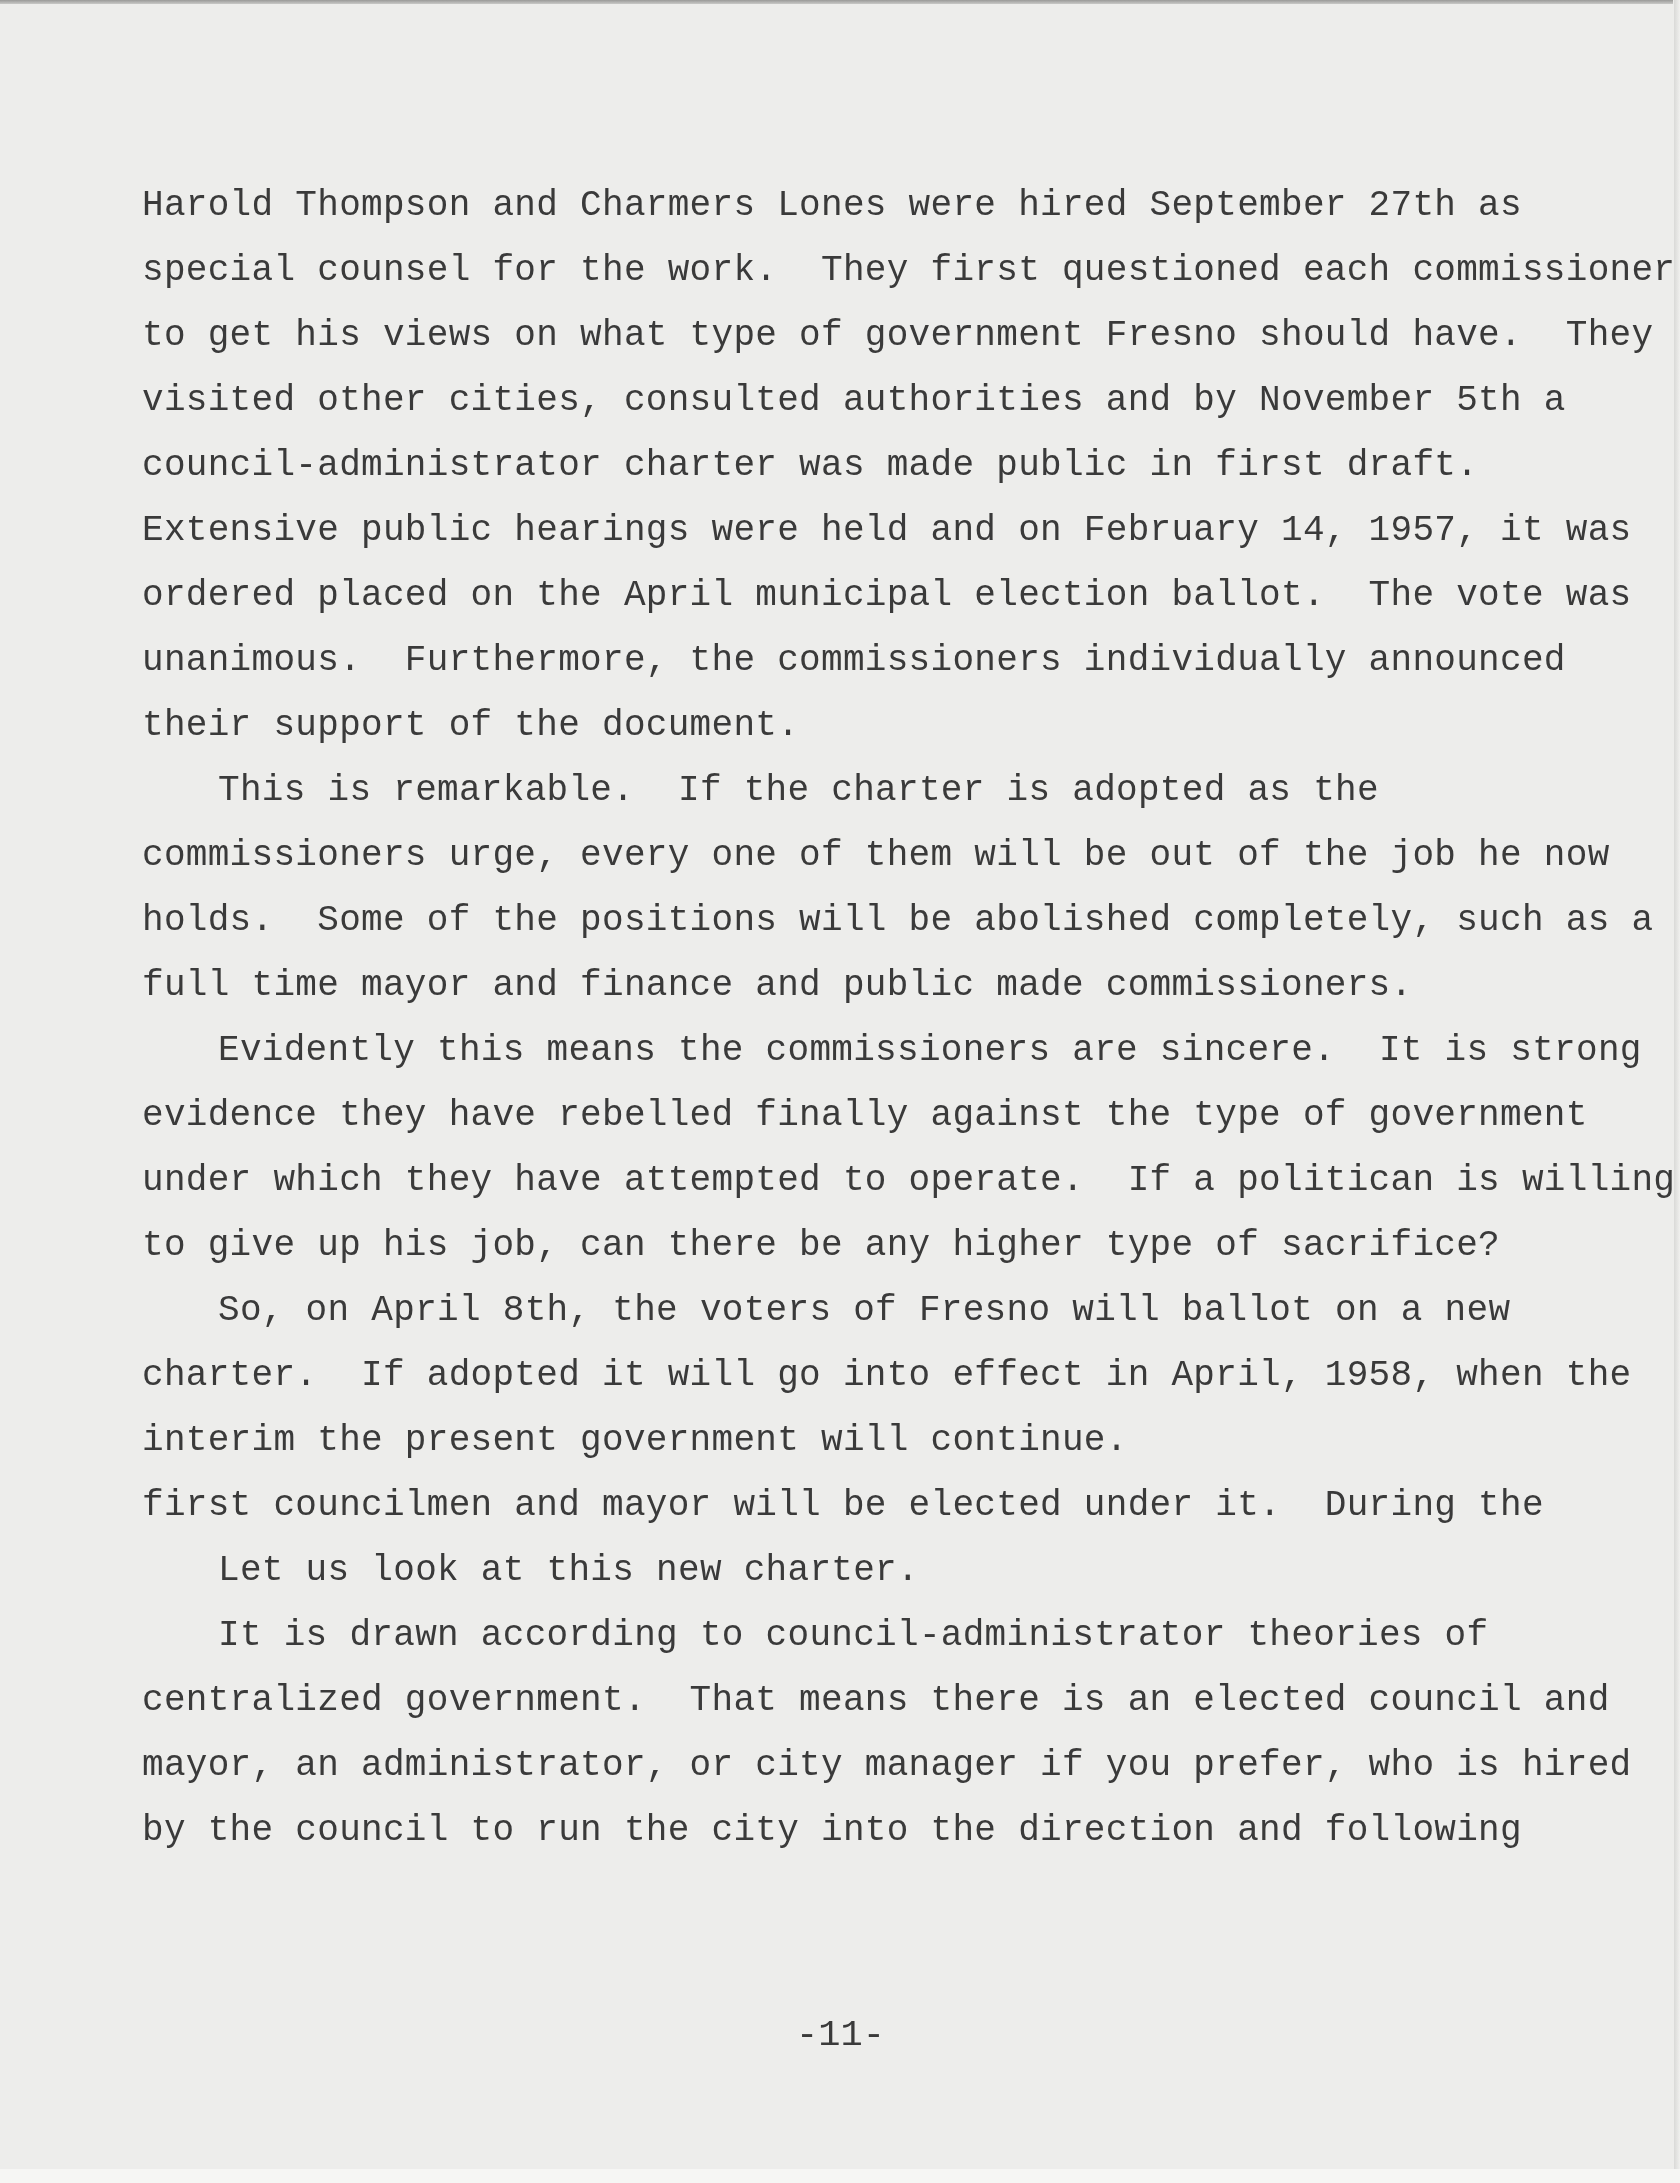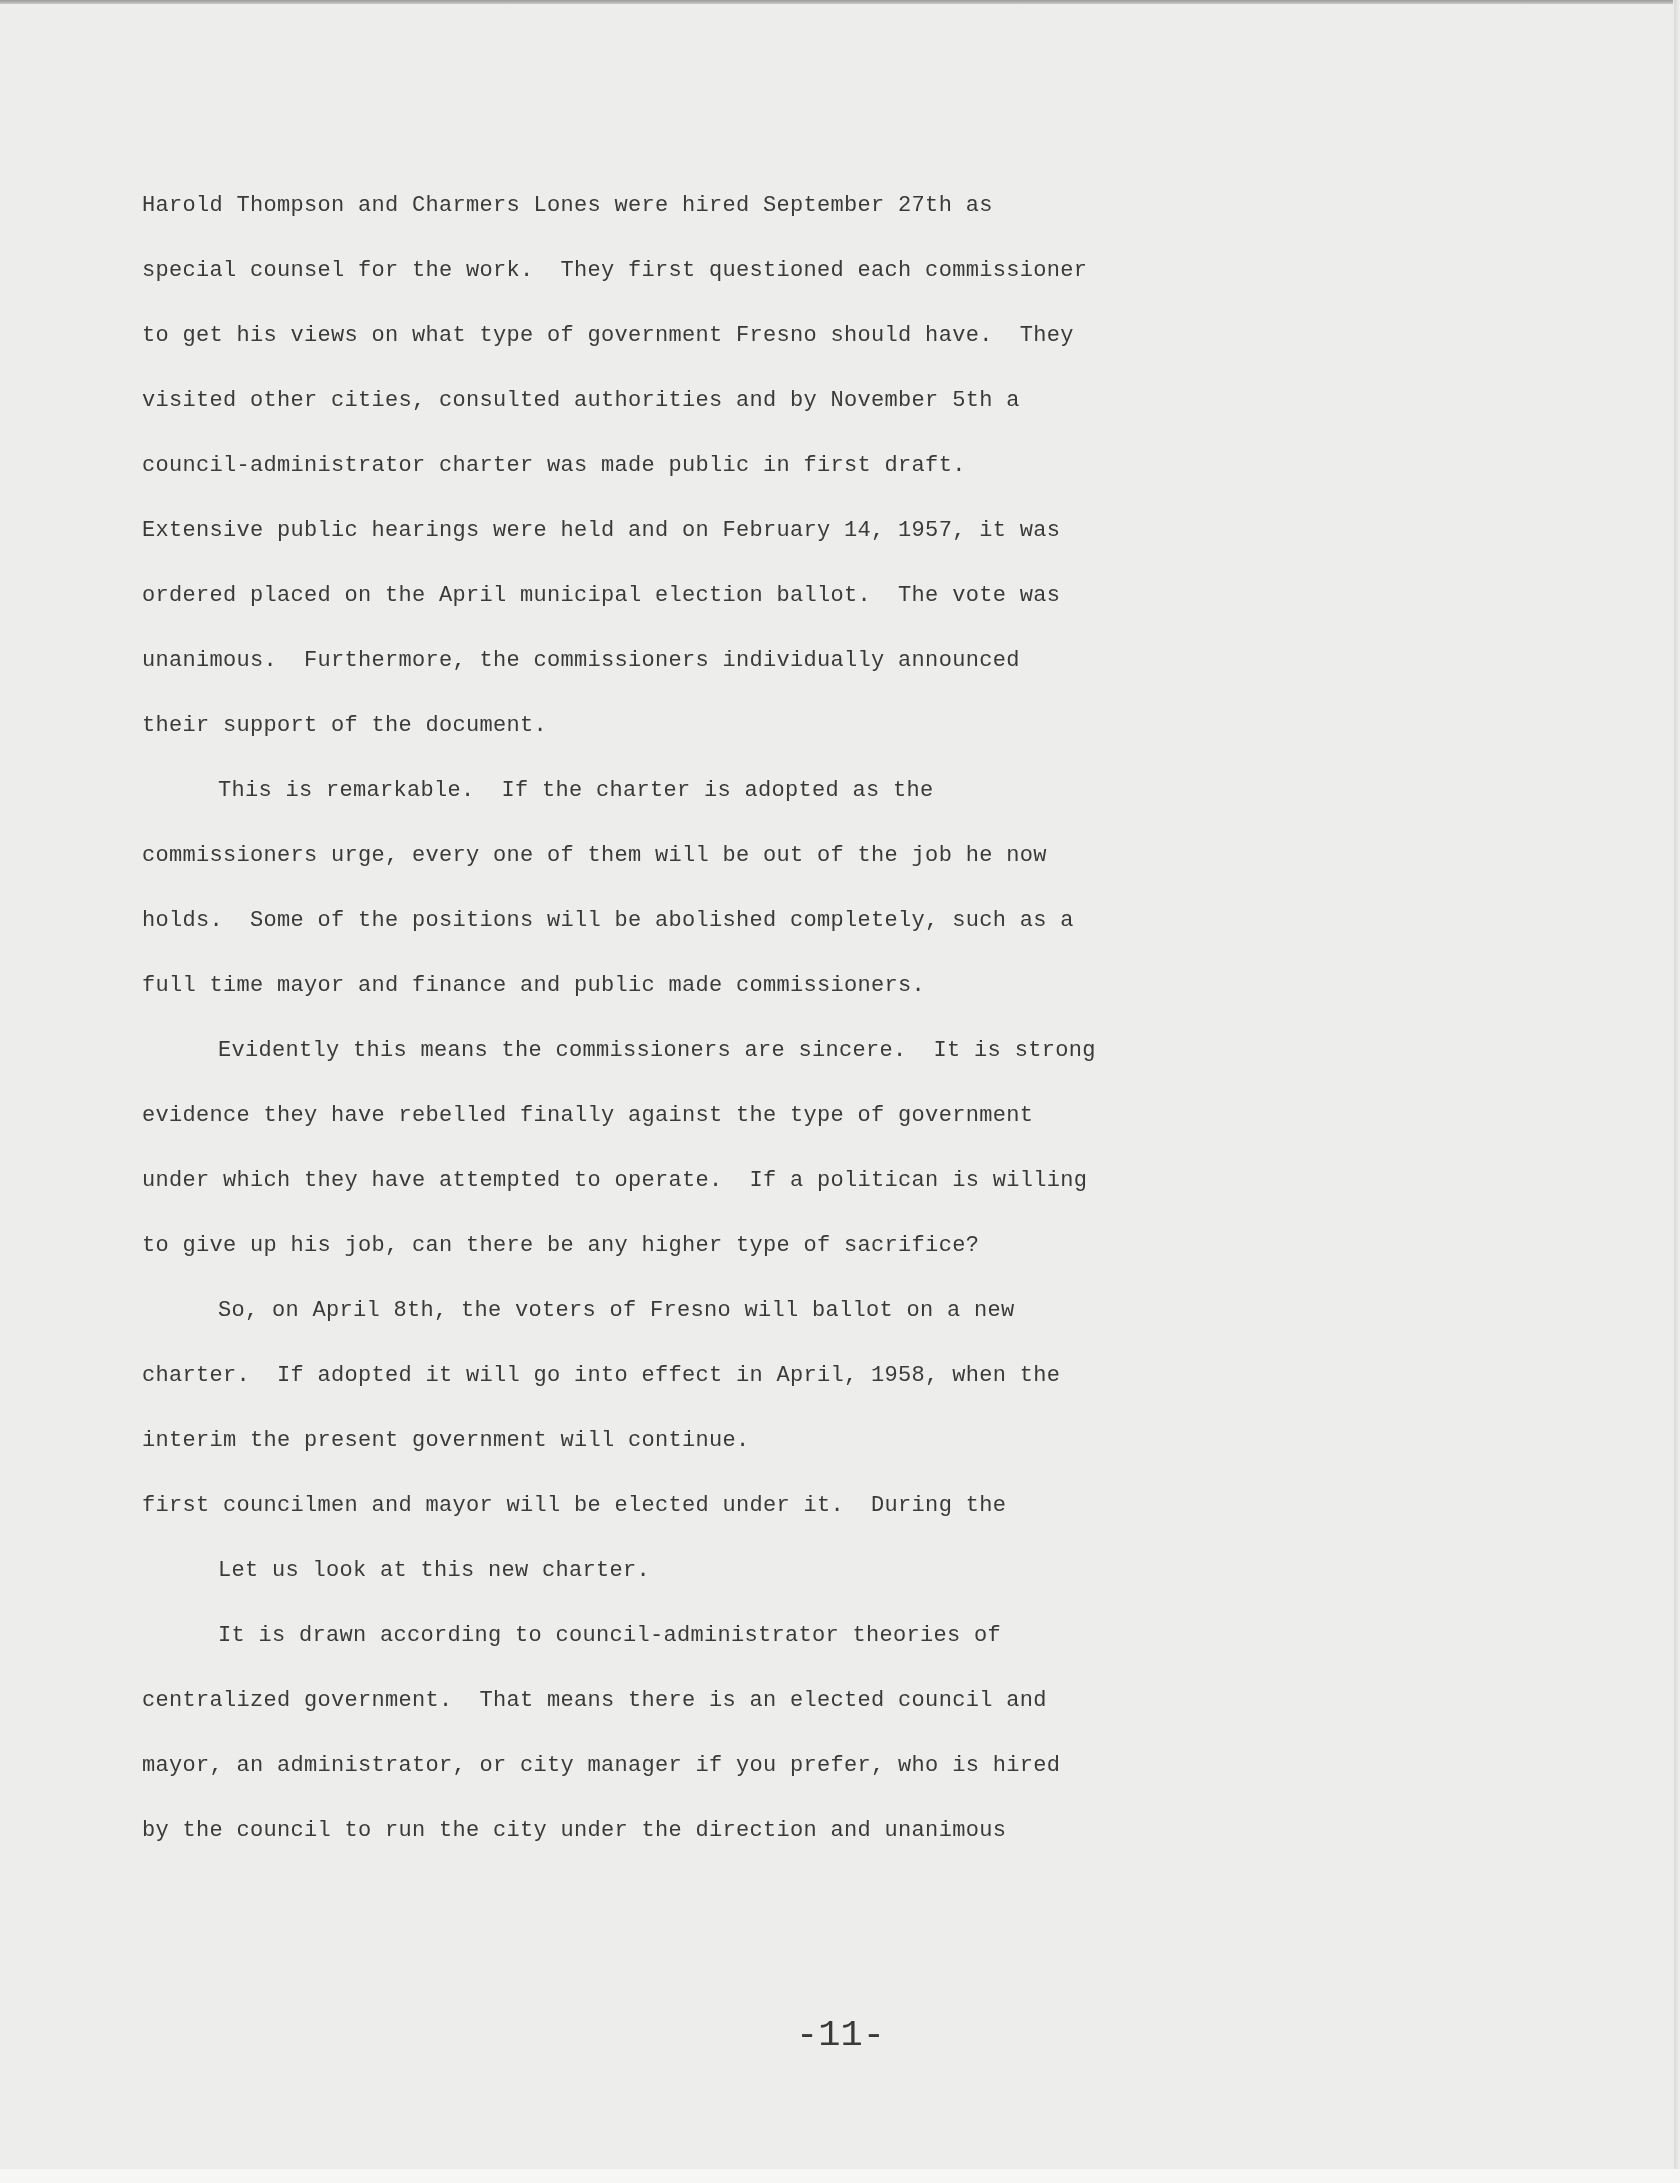--- a/index.html
+++ b/index.html
@@ -44,21 +44,21 @@
       width: 1681px;
       height: 14.5px;
       background: #f6f6f4;
     }
     .body-text {
       position: absolute;
       left: 142px;
       top: 173px;
       width: 1411px;
       font-family: "Liberation Mono", "DejaVu Sans Mono", monospace;
-      font-size: 22px;
+      font-size: 36px;
       color: #3a3a3a;
       letter-spacing: 0.3px;
       line-height: 65px;
     }
     .line {
       display: block;
       white-space: pre;
       height: 65px;
     }
     .indent {
@@ -119,19 +119,19 @@
     </div>
 
     <div>
       <span class="line indent">Let us look at this new charter.</span>
     </div>
 
     <div>
       <span class="line indent">It is drawn according to council-administrator theories of</span>
       <span class="line">centralized government.  That means there is an elected council and</span>
       <span class="line">mayor, an administrator, or city manager if you prefer, who is hired</span>
-      <span class="line">by the council to run the city under the direction and unanimous</span>
+      <span class="line">by the council to run the city into the direction and following</span>
     </div>
   </div>
 
   <div class="page-number">-11-</div>
 </div>
 
 
 </body></html>

